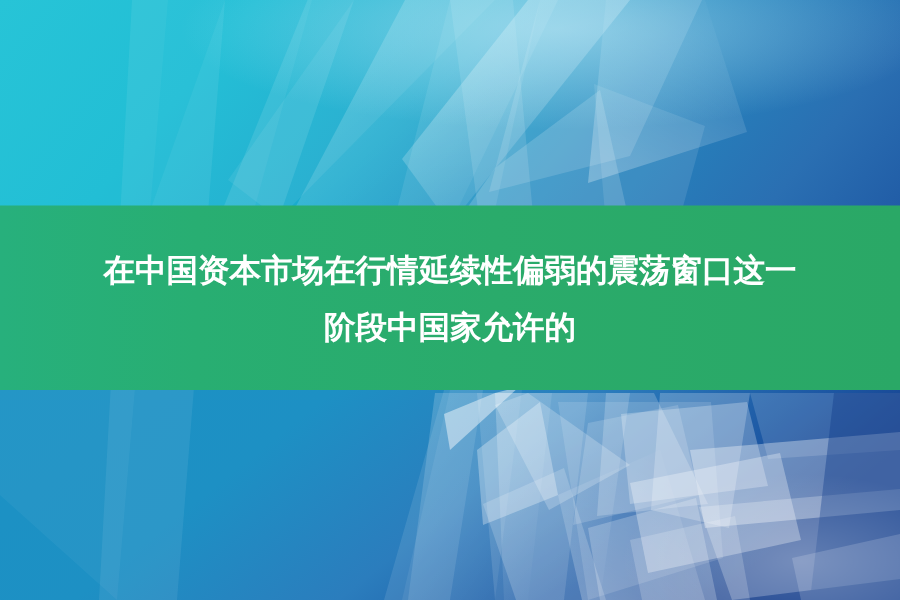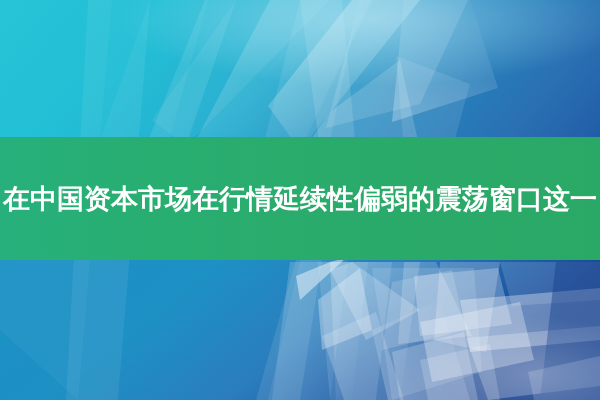--- a/index.html
+++ b/index.html
@@ -32,21 +32,21 @@
     justify-content: center;
   }
   #text-band {
     top: 137px;
     height: 123px;
     background: linear-gradient(90deg, #27b07c 0%, #28ae72 22%, #2aab6b 55%, #2aa866 100%);
   }
   .headline-line {
     color: #ffffff;
     font-weight: bold;
-    font-size: 27px;
+    font-size: 21px;
     line-height: 38px;
     letter-spacing: 0px;
     white-space: nowrap;
     text-align: center;
   }
   #headline-line-1 { margin: 0; }
   #headline-line-2 { margin: 0; }
 </style>
 </head>
 <body>
@@ -145,15 +145,16 @@
       <polygon points="556,262 600,262 600,400 540,400" fill="#15418e" opacity="0.45"></polygon>
       <polygon points="528,372 600,356 600,400 534,400" fill="#ffffff" opacity="0.16"></polygon>
 
       <rect x="300" y="255" width="300" height="145" fill="url(#glowBR)" opacity="0.45"></rect>
       <polygon points="330,262 346,258 300,300 296,276" fill="#ffffff" opacity="0.45"></polygon>
     </g>
   </svg>
 
   <div id="text-band" class="band">
     <div id="headline-line-1" class="headline-line">在中国资本市场在行情延续性偏弱的震荡窗口这一</div>
+    <div id="headline-line-2" class="headline-line">阶段中国家允许的</div>
   </div>
 
 </div>
 
 </body></html>

